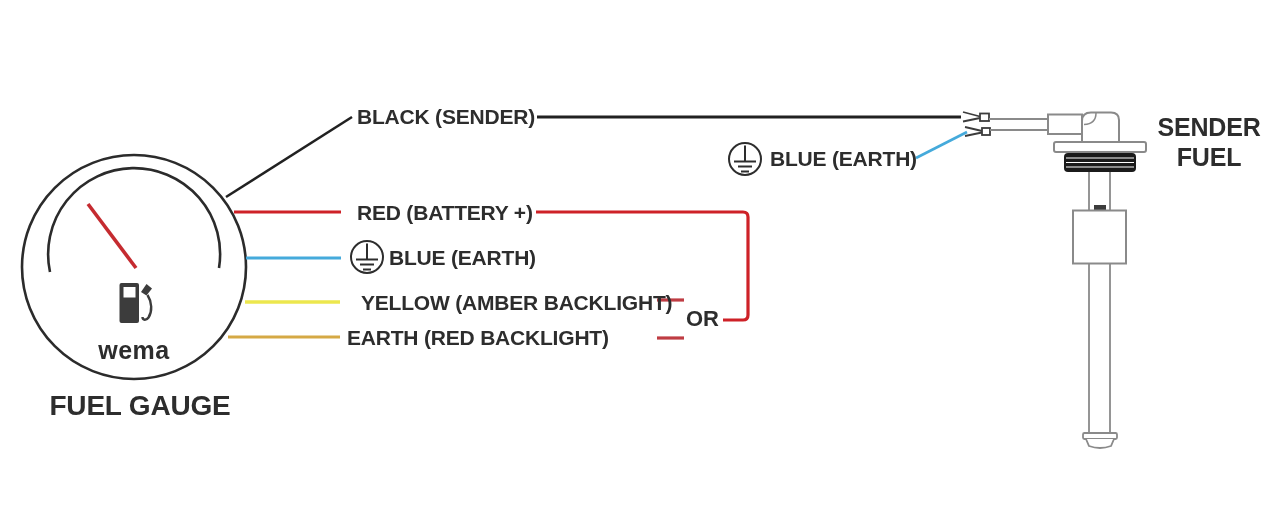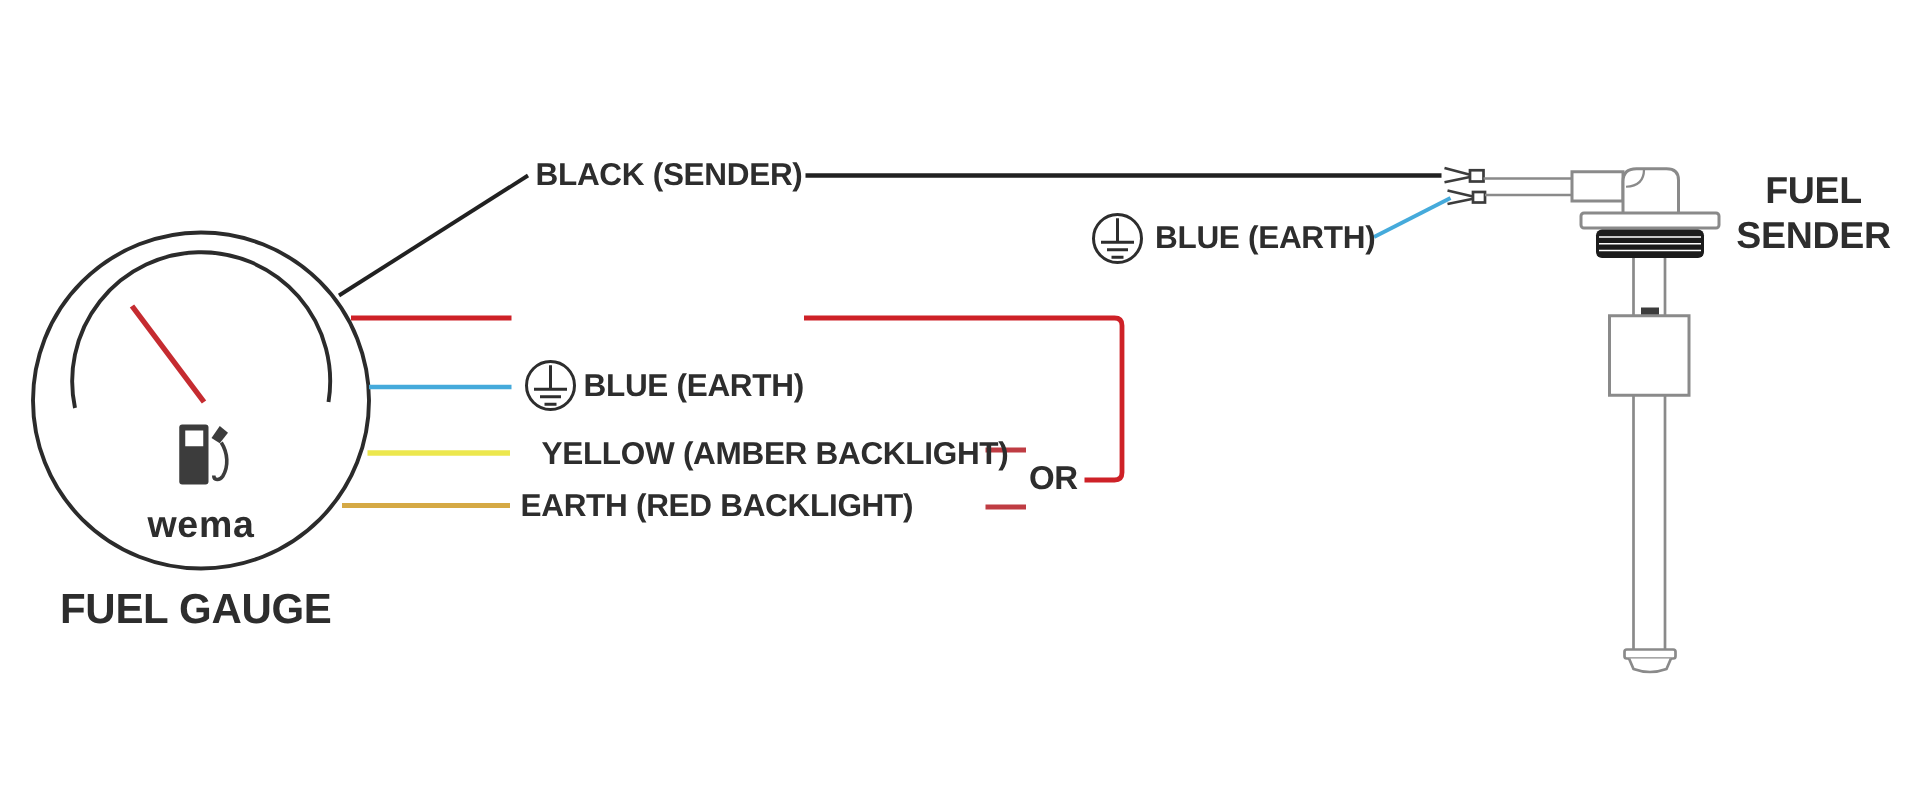--- a/index.html
+++ b/index.html
@@ -8,21 +8,21 @@
     position:relative;width:1280px;height:528px;overflow:hidden;
     background:var(--background,#fff);
   }
   #lineart{position:absolute;left:0;top:0;width:1280px;height:528px;}
   .lbl{
     position:absolute;white-space:nowrap;color:var(--label,#2d2d2d);
     font-weight:600;font-size:21px;line-height:25px;letter-spacing:-0.2px;
   }
   .lbl-or{font-size:22px;line-height:26px;}
   .lbl-wema{width:86px;text-align:center;font-size:25px;line-height:25px;letter-spacing:0.5px;}
-  .lbl-gauge-caption{width:200px;text-align:left;font-size:28px;line-height:28px;}
+  .lbl-gauge-caption{width:200px;text-align:center;font-size:28px;line-height:28px;}
   .lbl-sender-caption{width:104px;text-align:center;font-size:25px;line-height:30px;}
   
   .s-gauge{stroke:var(--gauge-outline,#2b2b2b);}
   .s-needle{stroke:var(--needle,#c52b30);}
   .s-black{stroke:var(--black-wire,#212121);}
   .s-red{stroke:var(--red-wire,#ce2127);}
   .s-dash{stroke:var(--red-dash,#bf3c43);}
   .s-blue{stroke:var(--blue-wire,#45aadb);}
   .s-yellow{stroke:var(--yellow-wire,#ece74e);}
   .s-orange{stroke:var(--orange-wire,#d5a945);}
@@ -115,33 +115,34 @@
 
       <g fill="#ffffff" class="s-gray" stroke-width="1.8">
         <rect x="1083" y="433" width="34" height="6" rx="1.5"></rect>
         <path d="M1086,439 L1089,446 Q1100,450 1111,446 L1114,439"></path>
       </g>
     </g>
   </svg>
 
   <div class="lbl" style="left:357px;top:104px;">BLACK (SENDER)</div>
 
+  <div class="lbl" style="left:357px;top:200px;">RED (BATTERY +)</div>
 
   <div class="lbl" style="left:389px;top:245px;">BLUE (EARTH)</div>
 
   <div class="lbl" style="left:361px;top:290px;">YELLOW (AMBER BACKLIGHT)</div>
 
   <div class="lbl" style="left:347px;top:325px;">EARTH (RED BACKLIGHT)</div>
 
   <div class="lbl lbl-or" style="left:686px;top:306px;text-align:right;">OR</div>
 
   <div class="lbl" style="left:770px;top:146px;">BLUE (EARTH)</div>
 
   <div class="lbl lbl-wema" style="left:91px;top:338px;text-align:center;">wema</div>
 
   <div class="lbl lbl-gauge-caption" style="left:40px;top:392px;">FUEL GAUGE</div>
 
   <div class="lbl lbl-sender-caption" style="left:1157px;top:112px;">
+    <span style="display:block;">SENDER</span>
     <span style="display:block;">FUEL</span>
-    <span style="display:block;">SENDER</span>
   </div>
 
 </div>
 
 </body></html>

